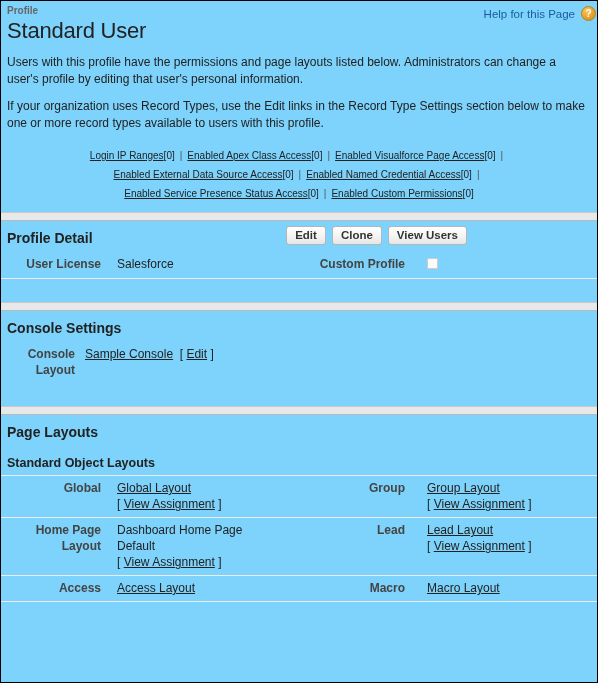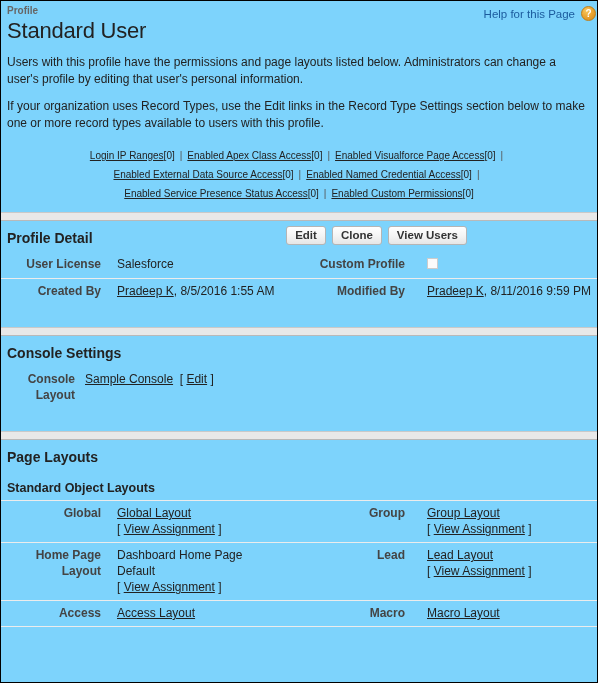--- a/index.html
+++ b/index.html
@@ -217,26 +217,20 @@
   <table class="rows">
     <tbody>
     <tr>
       <td class="lbl">User License</td>
       <td class="val">Salesforce</td>
       <td class="lbl2">Custom Profile</td>
       <td class="val2">
         <span class="checkbox"></span>
       </td>
     </tr>
-    <tr class="noline">
-      <td class="lbl">Created By</td>
-      <td class="val"><span class="dlink">Pradeep K</span><span class="plain">, 8/5/2016 1:55 AM</span></td>
-      <td class="lbl2">Modified By</td>
-      <td class="val2"><span class="dlink">Pradeep K</span><span class="plain">, 8/11/2016 9:59 PM</span></td>
-    </tr>
   </tbody>
     </table>
   <div class="spacer14"></div>
 
   <div class="band"></div>
   <div class="sectionTitle">
     <span>Console Settings</span>
   </div>
   <table class="rows">
     <tbody>

